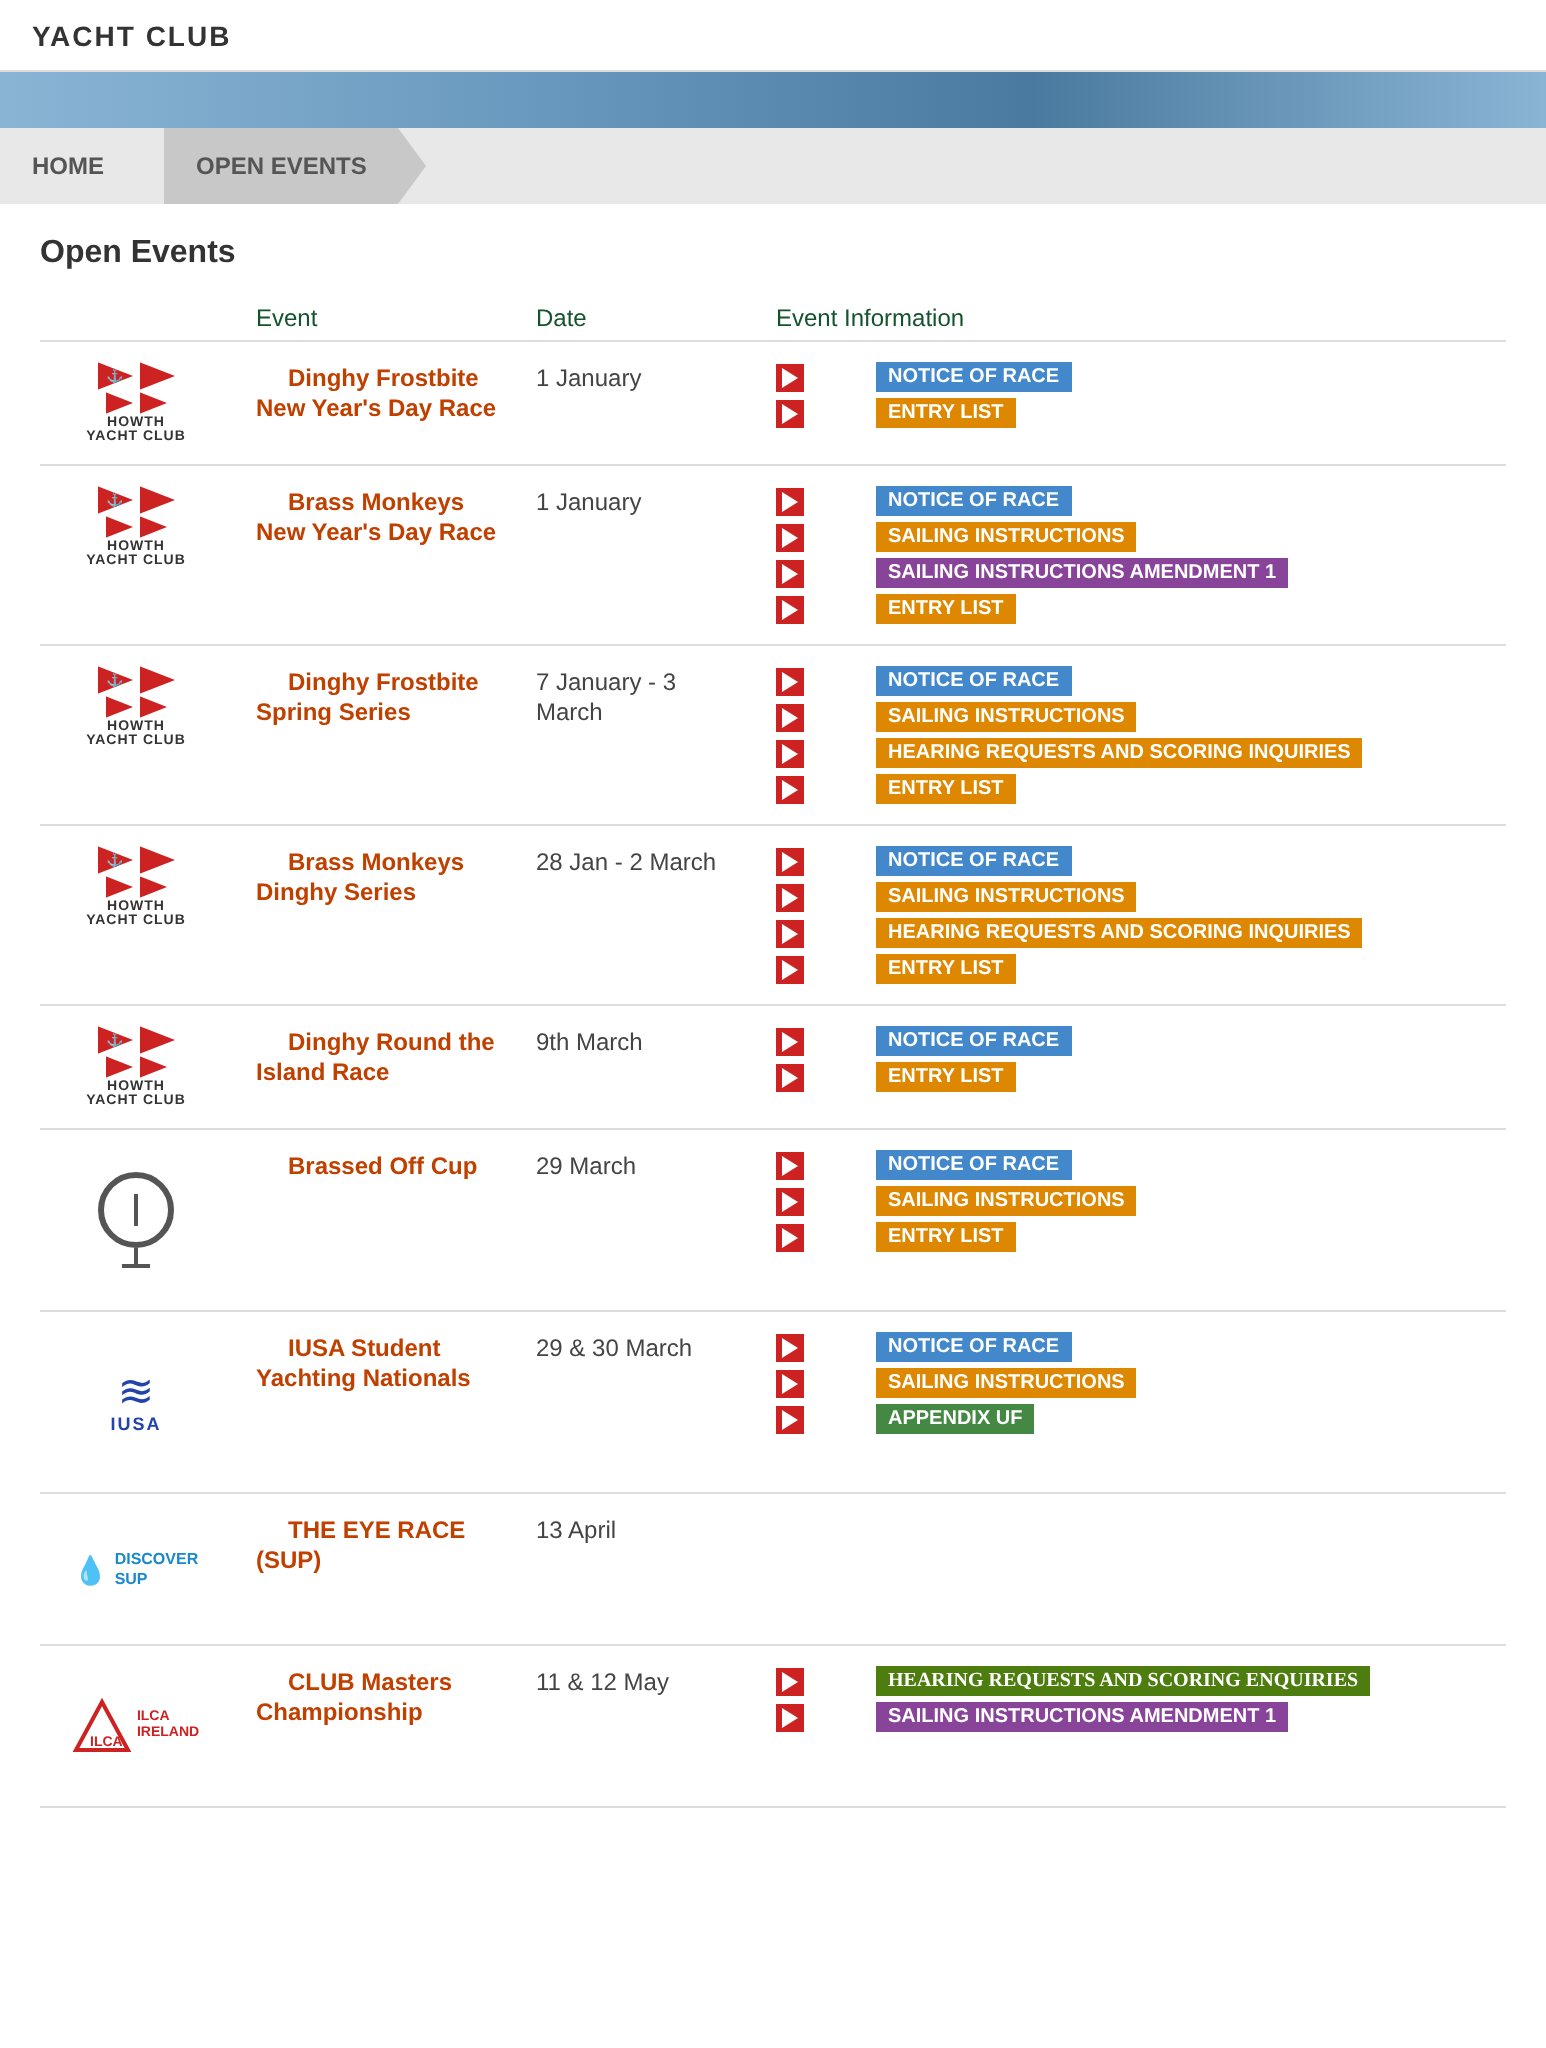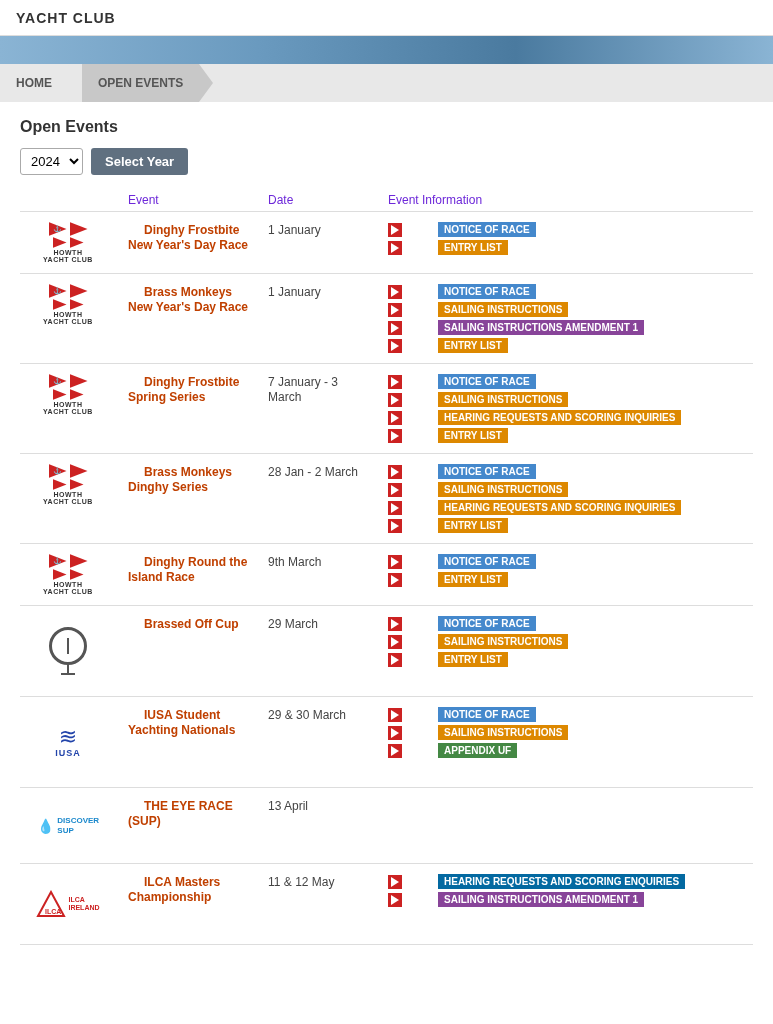--- a/index.html
+++ b/index.html
@@ -28,21 +28,21 @@
     
     .year-row { display: flex; align-items: center; gap: 8px; margin-bottom: 14px; }
     .year-select { border: 1px solid #aaa; padding: 4px 6px; font-size: 13px; background: #fff; border-radius: 3px; }
     .select-year-btn { background: #607080; color: #fff; border: none; padding: 6px 14px; font-size: 13px; cursor: pointer; border-radius: 3px; font-weight: 600; }
 
     
     .notice-text { font-size: 12px; color: #444; line-height: 1.5; margin-bottom: 16px; border-top: 1px solid #ddd; border-bottom: 1px solid #ddd; padding: 10px 0; }
 
     
     .events-table { width: 100%; border-collapse: collapse; }
-    .events-table th { font-size: 12px; color: #6d28d9; font-weight: normal; text-align: left; padding: 4px 8px; border-bottom: 1px solid #ddd; margin-left: 28px; }
+    .events-table th { font-size: 12px; color: #14532d; font-weight: normal; text-align: left; padding: 4px 8px; border-bottom: 1px solid #ddd; margin-left: 28px; }
     .events-table td { padding: 10px 8px; vertical-align: top; border-bottom: 1px solid #ddd; }
     .col-logo { width: 100px; }
     .col-event { width: 140px; }
     .col-date { width: 120px; }
     .col-info { width: auto; }
 
     
     .event-name { color: #c04000; font-size: 12px; font-weight: 600; cursor: pointer; margin-left: 16px; }
     .event-date { font-size: 12px; color: #444; }
 
@@ -72,28 +72,20 @@
 <div class="breadcrumb">
   <span class="bc-item">HOME</span>
   <span class="bc-arrow"></span>
   <span class="bc-item active">OPEN EVENTS</span>
   <span class="bc-arrow2"></span>
 </div>
 
 <div class="main">
   <div class="page-title">Open Events</div>
 
-  <div class="year-row">
-    <select class="year-select">
-      <option>2024</option>
-      <option>2023</option>
-      <option>2022</option>
-    </select>
-    <button class="select-year-btn">Select Year</button>
-  </div>
 
 
   <table class="events-table">
     <thead>
       <tr>
         <th></th>
         <th>Event</th>
         <th>Date</th>
         <th>Event Information</th>
       </tr>
@@ -408,29 +400,29 @@
         <div style="display:flex;align-items:center;gap:2px;">
           <svg width="30" height="28" viewBox="0 0 30 28">
             <polygon points="15,2 2,26 28,26" fill="none" stroke="#cc2222" stroke-width="2"></polygon>
             <text x="9" y="24" font-size="7" fill="#cc2222" font-weight="bold">ILCA</text>
           </svg>
           <span style="font-size:7px;font-weight:bold;color:#cc2222;line-height:1.2;">ILCA<br>IRELAND</span>
         </div>
       </div>
     </div>
           </td>
-          <td class="col-event"><span class="event-name">ILCA Masters Championship</span></td>
+          <td class="col-event"><span class="event-name">CLUB Masters Championship</span></td>
           <td class="col-date"><span class="event-date">11 &amp; 12 May</span></td>
           <td class="col-info">
             <div class="badges">
               <div class="badge-row">
       <div class="badge-icon" style="background:#cc2222;">
         <div class="badge-icon-inner"></div>
       </div>
-      <span class="badge" style="background:#0369a1;">HEARING REQUESTS AND SCORING ENQUIRIES</span>
+      <span class="badge" style="background:#4d7c0f;font-family:Liberation Serif, serif;">HEARING REQUESTS AND SCORING ENQUIRIES</span>
     </div>
               <div class="badge-row">
       <div class="badge-icon" style="background:#cc2222;">
         <div class="badge-icon-inner"></div>
       </div>
       <span class="badge" style="background:#884499;">SAILING INSTRUCTIONS AMENDMENT 1</span>
     </div>
             </div>
           </td>
         </tr>

